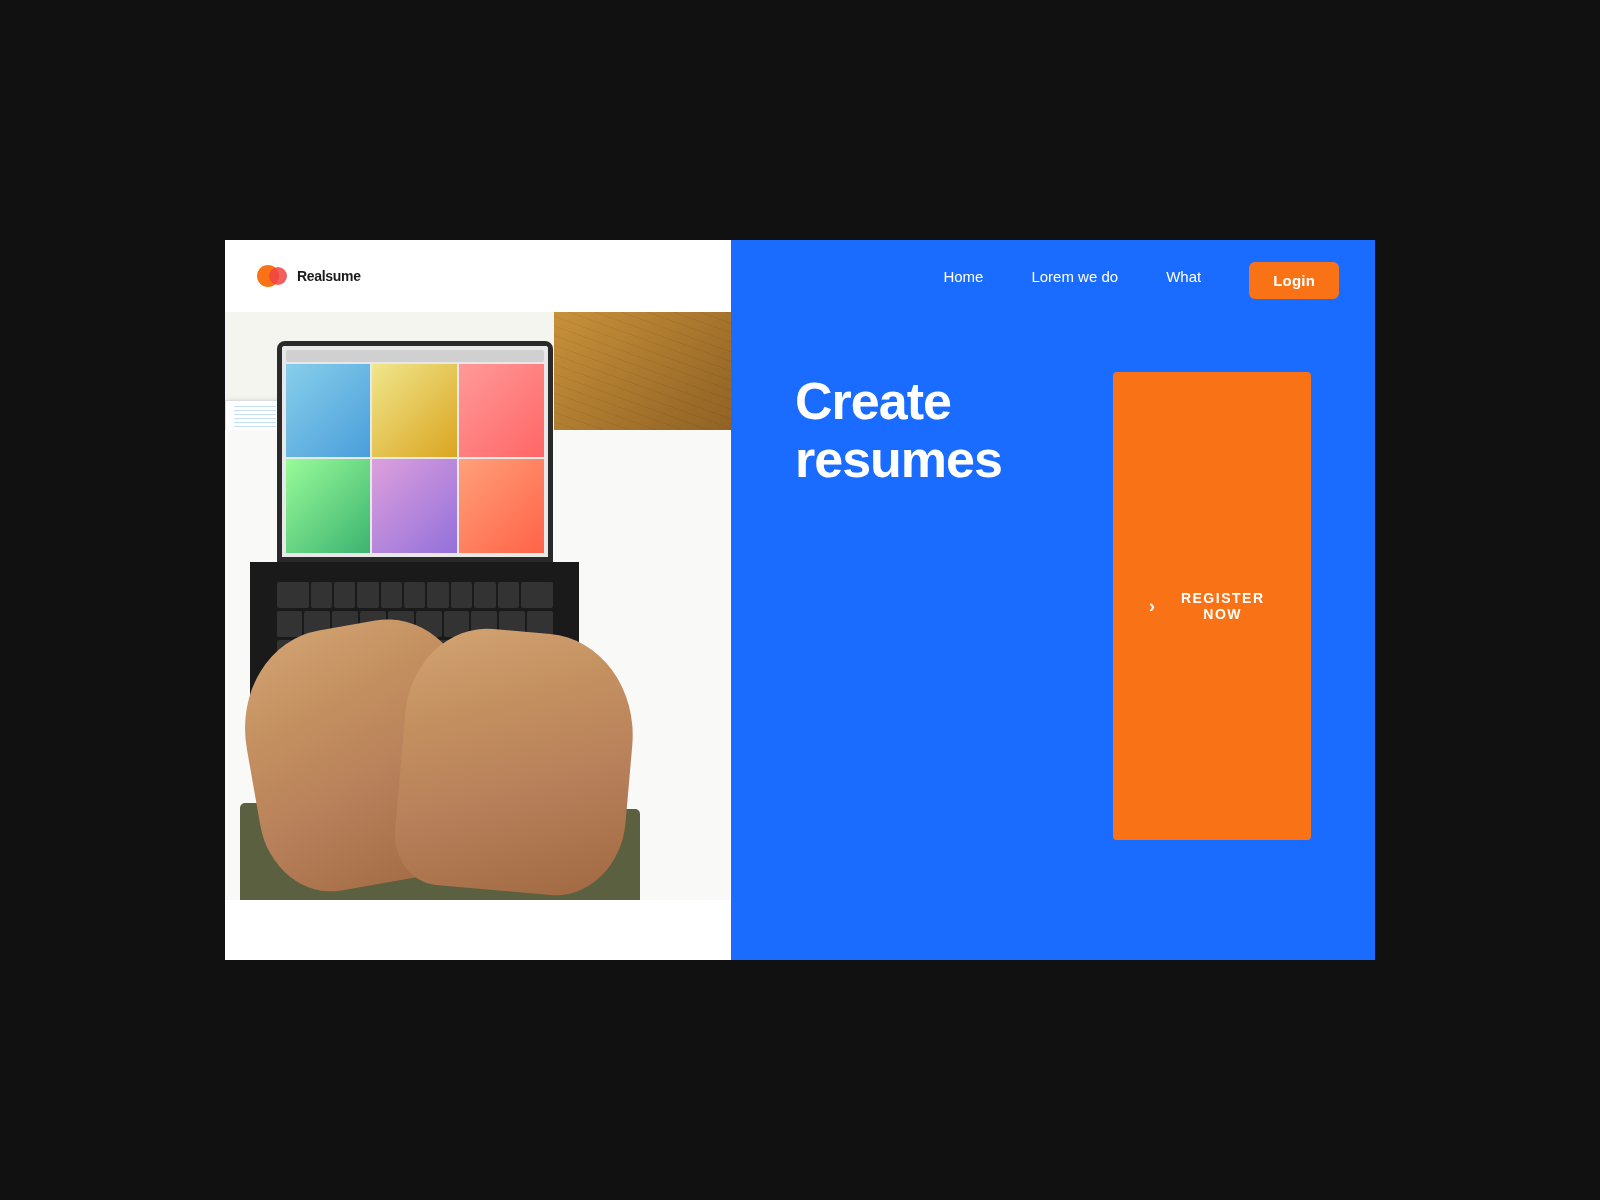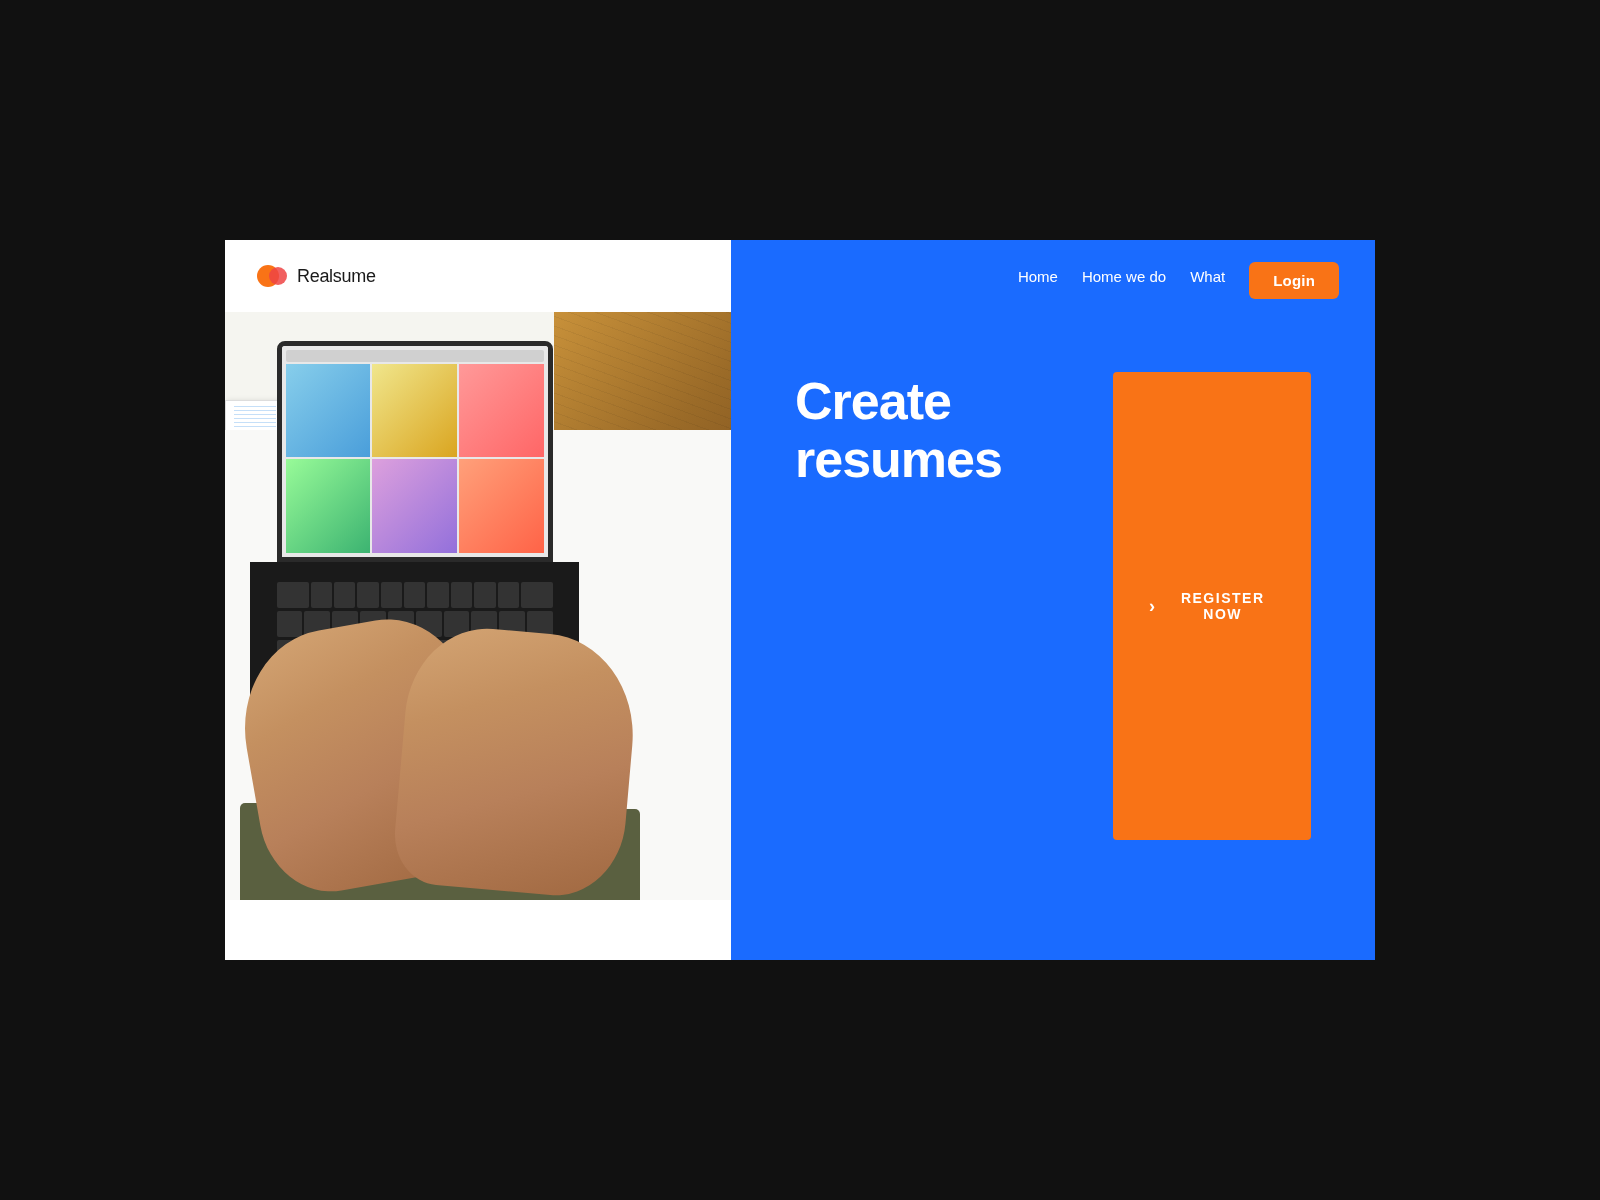--- a/index.html
+++ b/index.html
@@ -72,34 +72,34 @@
       height: 18px;
       border-radius: 50%;
       background: #ef4444;
       position: absolute;
       left: 12px;
       top: 2px;
       opacity: 0.85;
     }
 
     .logo-text {
-      font-size: 18px;
-      font-weight: 400;
+      font-size: 14px;
+      font-weight: 700;
       color: #1a1a1a;
       letter-spacing: -0.3px;
     }
 
     .header-right {
       background: #1a6bff;
       flex: 1;
       display: flex;
       align-items: center;
       justify-content: flex-end;
       padding: 0 36px;
-      gap: 24px;
+      gap: 48px;
     }
 
     .nav-link {
       color: #fff;
       text-decoration: none;
       font-size: 15px;
       font-weight: 400;
       cursor: pointer;
     }
 
@@ -470,21 +470,21 @@
         <div class="logo-area">
           <div class="logo-icon">
             <div class="logo-circle-orange"></div>
             <div class="logo-circle-red"></div>
           </div>
           <span class="logo-text">Realsume</span>
         </div>
       </div>
       <div class="header-right">
         <a class="nav-link">Home</a>
-        <a class="nav-link">Home we do</a>
+        <a class="nav-link">Lorem we do</a>
         <a class="nav-link">What</a>
         <button class="login-btn">Login</button>
       </div>
     </div>
 
     <div class="main-content">
 
       <div class="left-panel">
         <div class="laptop-scene">
 

